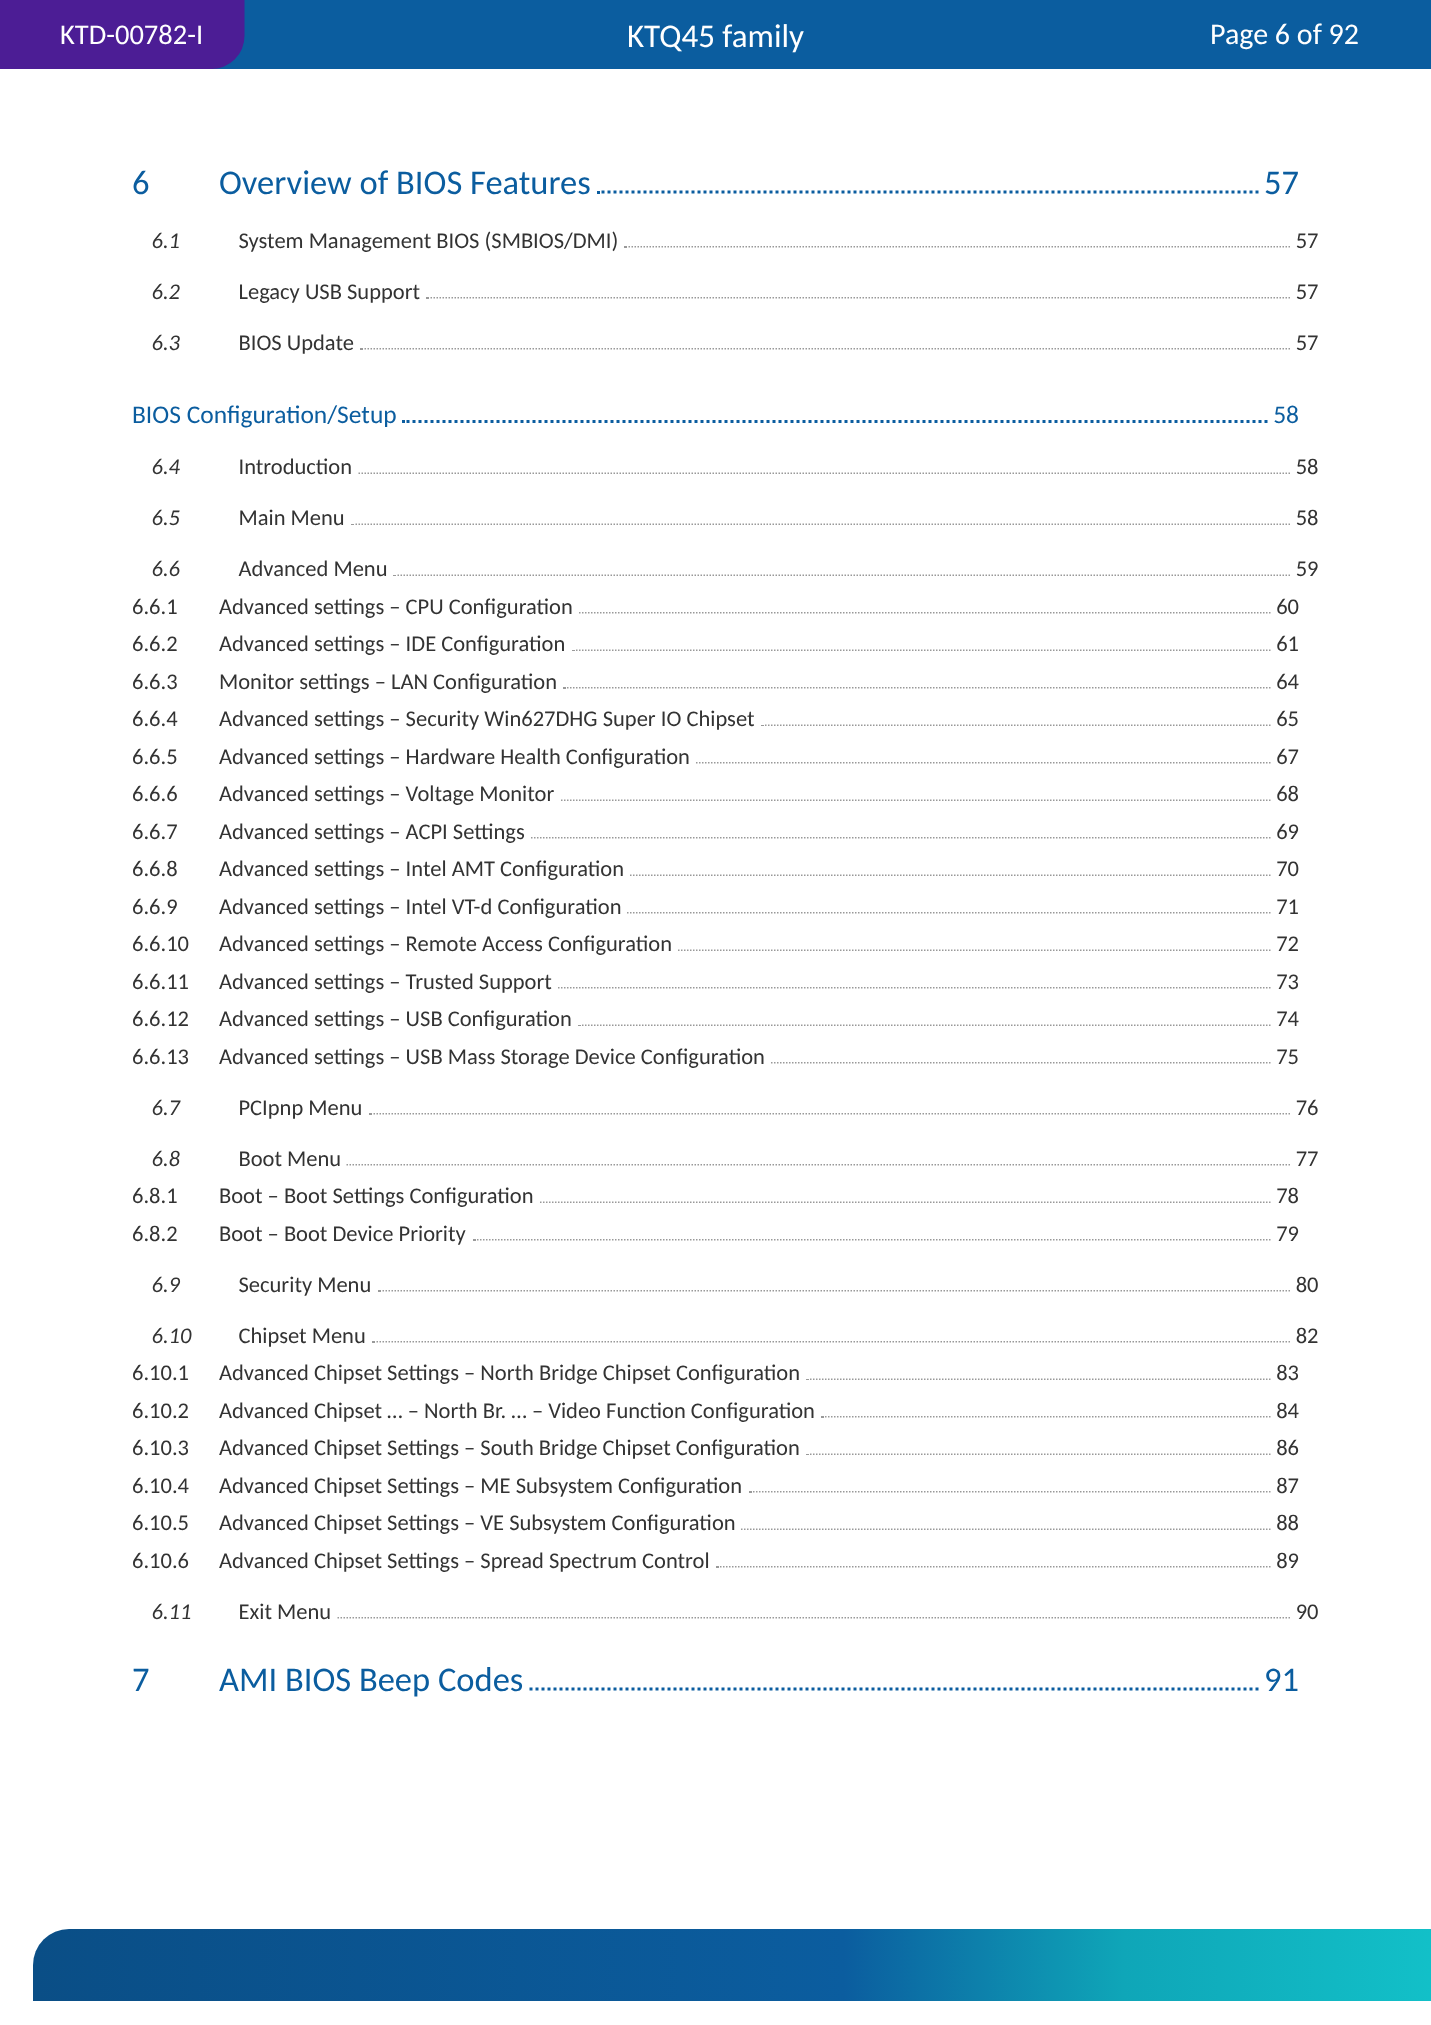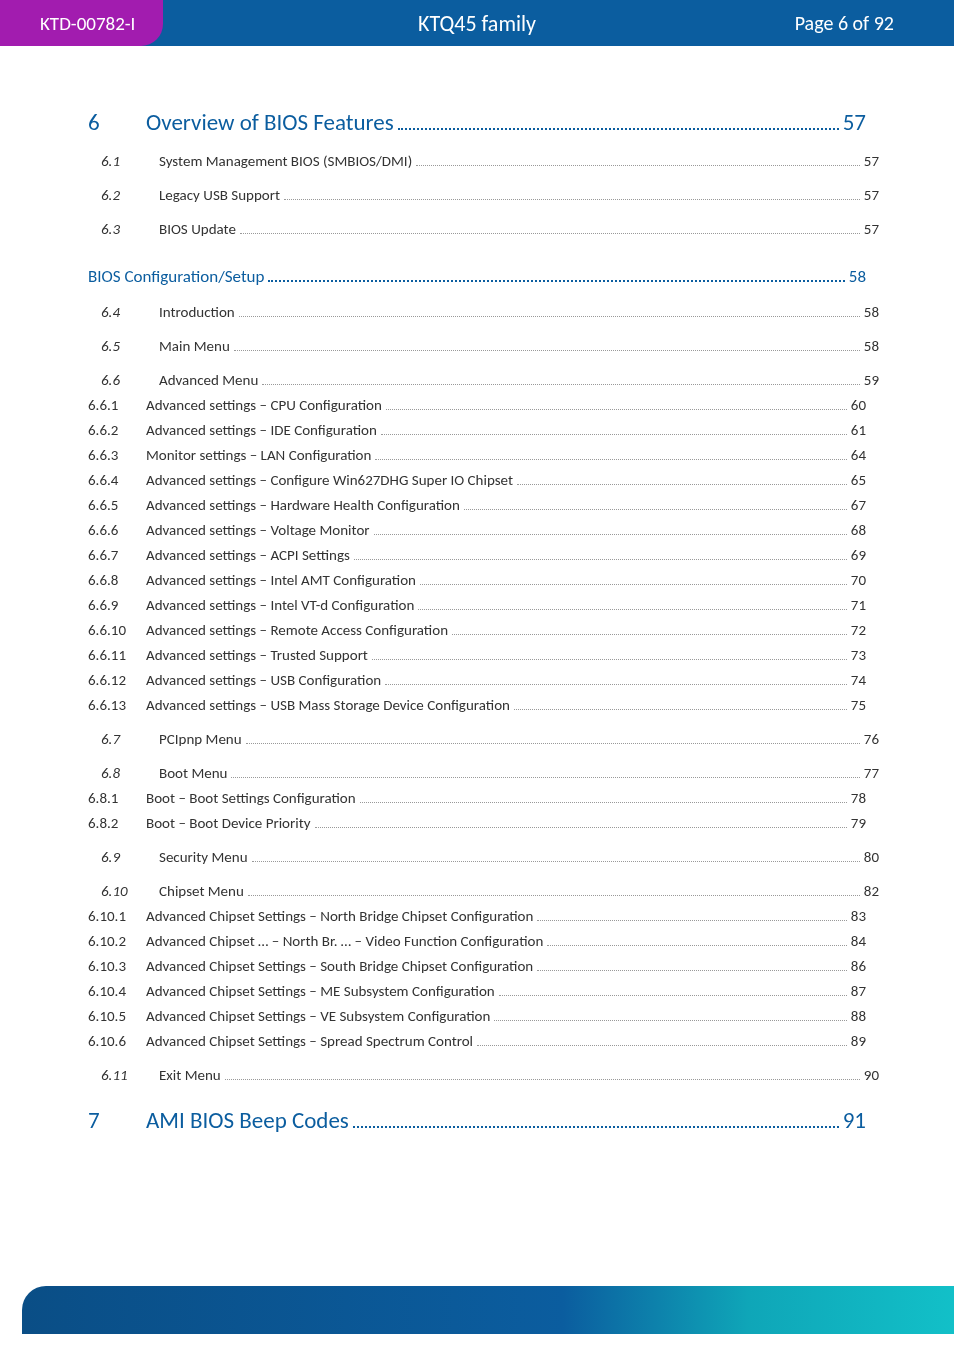--- a/index.html
+++ b/index.html
@@ -13,39 +13,39 @@
     .header-bar {
       width: 100%;
       background: #0b5d9f;
       color: #fff;
       display: flex;
       align-items: center;
       height: 46px;
       position: relative;
     }
     .header-left {
-      background: #a21caf;
+      background: #4c1d95;
       height: 100%;
       padding: 0 28px 0 40px;
       display: flex;
       align-items: center;
       font-size: 19px;
       border-bottom-right-radius: 22px;
       font-weight: 400;
     }
     .header-center {
       position: absolute;
       left: 50%;
       transform: translateX(-50%);
       font-size: 22px;
       font-weight: 400;
     }
     .header-right {
       margin-left: auto;
-      padding-right: 60px;
+      padding-right: 48px;
       font-size: 20px;
       font-weight: 400;
     }
     .content {
       padding: 40px 88px 10px 88px;
     }
     .toc-row {
       display: flex;
       align-items: baseline;
       width: 100%;
@@ -172,21 +172,21 @@
       <span class="toc-page">61</span>
     </div>
     <div class="toc-row level-h3">
       <span class="toc-num">6.6.3</span>
       <span class="toc-title">Monitor settings – LAN Configuration</span>
       <span class="toc-leader"></span>
       <span class="toc-page">64</span>
     </div>
     <div class="toc-row level-h3">
       <span class="toc-num">6.6.4</span>
-      <span class="toc-title">Advanced settings – Configure Win627DHG Super IO Chipset</span>
+      <span class="toc-title">Advanced settings – Security Win627DHG Super IO Chipset</span>
       <span class="toc-leader"></span>
       <span class="toc-page">65</span>
     </div>
     <div class="toc-row level-h3">
       <span class="toc-num">6.6.5</span>
       <span class="toc-title">Advanced settings – Hardware Health Configuration</span>
       <span class="toc-leader"></span>
       <span class="toc-page">67</span>
     </div>
     <div class="toc-row level-h3">

